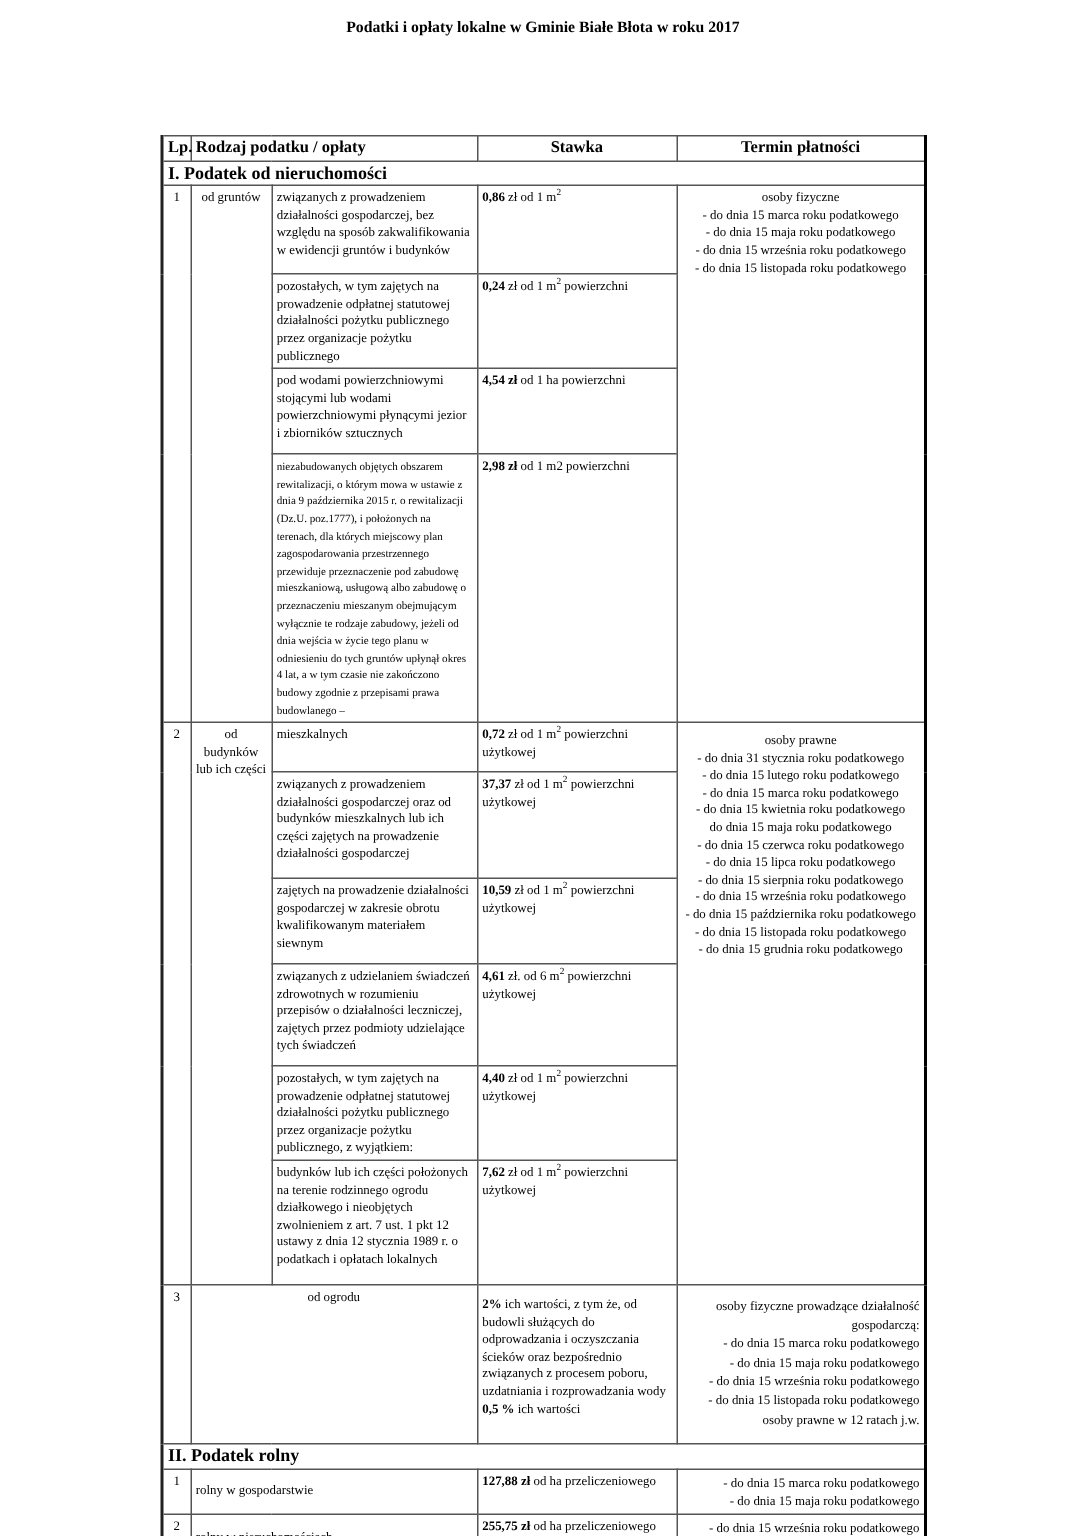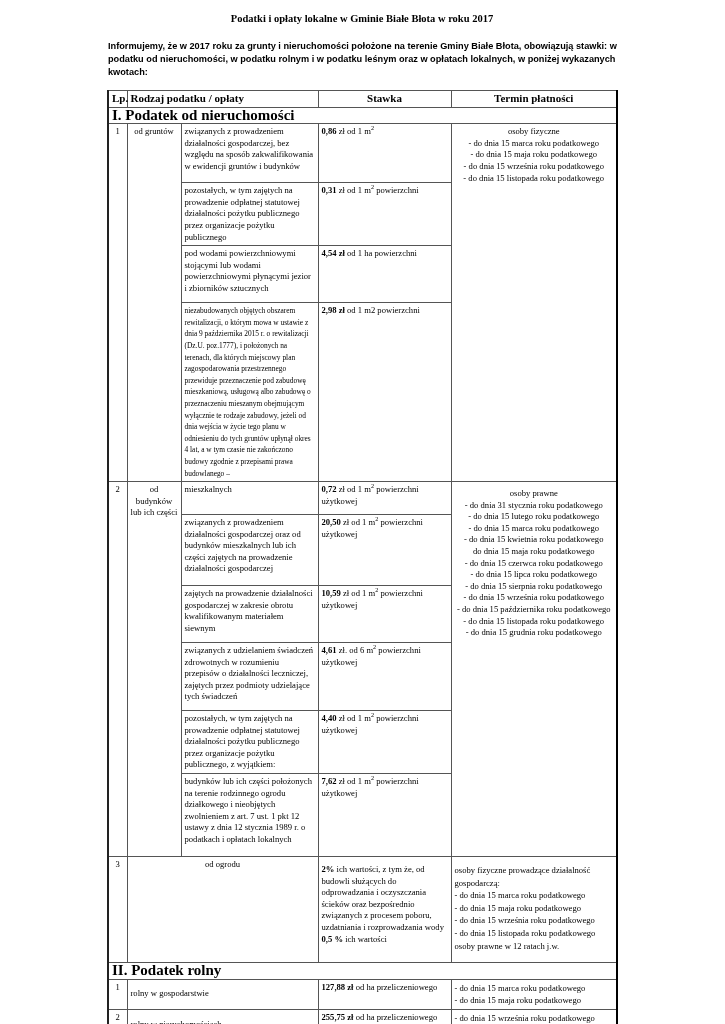--- a/index.html
+++ b/index.html
@@ -67,21 +67,21 @@
     font-weight: bold;
     text-align: center;
     vertical-align: middle;
     font-size: 11px;
     padding: 1px 2px;
     border-top: 2px solid #222;
   }
   .hdr.left-al { text-align: left; margin-top: 10px; }
   .section-row td {
     font-weight: bold;
-    font-size: 15px;
+    font-size: 12px;
     text-align: left;
     padding: 1px 3px;
     border-bottom: 2px solid #222;
   }
   .num-cell {
     text-align: center;
     vertical-align: middle;
   }
   .cat-cell {
     text-align: center;
@@ -94,38 +94,37 @@
   .rate-cell {
     text-align: left;
     vertical-align: middle;
   }
   .term-cell {
     text-align: center;
     vertical-align: middle;
     line-height: 12.4px;
   }
   .term-cell.left-al {
-    text-align: left;
+    text-align: right;
     vertical-align: top;
     line-height: 12.6px;
   }
   .b { font-weight: bold; }
   sup { font-size: 6.2px; vertical-align: super; line-height: 0; }
   .tiny-desc { font-size: 7.4px; line-height: 10.4px; }
   .bottom-edge td { border-bottom: 2px solid #222; }
   .thickline-top td { border-top: 2px solid #222; }
 </style>
 </head>
 <body>
 
 <div class="page">
 
   <div class="doc-title">Podatki i opłaty lokalne w Gminie Białe Błota w roku 2017</div>
 
-  <div class="intro">Informujemy, że w 2017 roku za grunty i nieruchomości położone na terenie Gminy Białe Błota, obowiązują stawki: w podatku od nieruchomości, w podatku rolnym i w podatku leśnym oraz w opłatach lokalnych, w poniżej wykazanych kwotach:</div>
 
   <table class="main">
     <colgroup>
       <col style="width:19px">
       <col style="width:54px">
       <col style="width:137px">
       <col style="width:133px">
       <col style="width:166px">
     </colgroup>
     <tbody>
@@ -150,21 +149,21 @@
         </td>
         <td class="term-cell outer-right" rowspan="4" style="white-space:pre-line">osoby fizyczne
 - do dnia 15 marca roku podatkowego
 - do dnia 15 maja roku podatkowego
 - do dnia 15 września roku podatkowego
 - do dnia 15 listopada roku podatkowego</td>
       </tr>
       <tr>
         <td class="desc-cell" style="height:58px">pozostałych, w tym zajętych na prowadzenie odpłatnej statutowej działalności pożytku publicznego przez organizacje pożytku publicznego</td>
         <td class="rate-cell">
-          <span class="b">0,31</span><span> zł od 1 m</span><sup>2</sup><span> powierzchni</span>
+          <span class="b">0,24</span><span> zł od 1 m</span><sup>2</sup><span> powierzchni</span>
         </td>
       </tr>
       <tr>
         <td class="desc-cell" style="height:52px">pod wodami powierzchniowymi stojącymi lub wodami powierzchniowymi płynącymi jezior i zbiorników sztucznych</td>
         <td class="rate-cell">
           <span class="b">4,54 zł</span><span> od 1 ha powierzchni</span>
         </td>
       </tr>
       <tr>
         <td class="desc-cell tiny-desc" style="height:162px">niezabudowanych objętych obszarem rewitalizacji, o którym mowa w ustawie z dnia 9 października 2015 r. o rewitalizacji (Dz.U. poz.1777), i położonych na terenach, dla których miejscowy plan zagospodarowania przestrzennego przewiduje przeznaczenie pod zabudowę mieszkaniową, usługową albo zabudowę o przeznaczeniu mieszanym obejmującym wyłącznie te rodzaje zabudowy, jeżeli od dnia wejścia w życie tego planu w odniesieniu do tych gruntów upłynął okres 4 lat, a w tym czasie nie zakończono budowy zgodnie z przepisami prawa budowlanego –</td>
@@ -190,21 +189,21 @@
 - do dnia 15 lipca roku podatkowego
 - do dnia 15 sierpnia roku podatkowego
 - do dnia 15 września roku podatkowego
 - do dnia 15 października roku podatkowego
 - do dnia 15 listopada roku podatkowego
 - do dnia 15 grudnia roku podatkowego</td>
       </tr>
       <tr>
         <td class="desc-cell" style="height:66px">związanych z prowadzeniem działalności gospodarczej oraz od budynków mieszkalnych lub ich części zajętych na prowadzenie działalności gospodarczej</td>
         <td class="rate-cell">
-          <span class="b">20,50</span><span> zł od 1 m</span><sup>2</sup><span> powierzchni użytkowej</span>
+          <span class="b">37,37</span><span> zł od 1 m</span><sup>2</sup><span> powierzchni użytkowej</span>
         </td>
       </tr>
       <tr>
         <td class="desc-cell" style="height:52px">zajętych na prowadzenie działalności gospodarczej w zakresie obrotu kwalifikowanym materiałem siewnym</td>
         <td class="rate-cell">
           <span class="b">10,59</span><span> zł od 1 m</span><sup>2</sup><span> powierzchni użytkowej</span>
         </td>
       </tr>
       <tr>
         <td class="desc-cell" style="height:63px">związanych z udzielaniem świadczeń zdrowotnych w rozumieniu przepisów o działalności leczniczej, zajętych przez podmioty udzielające tych świadczeń</td>

